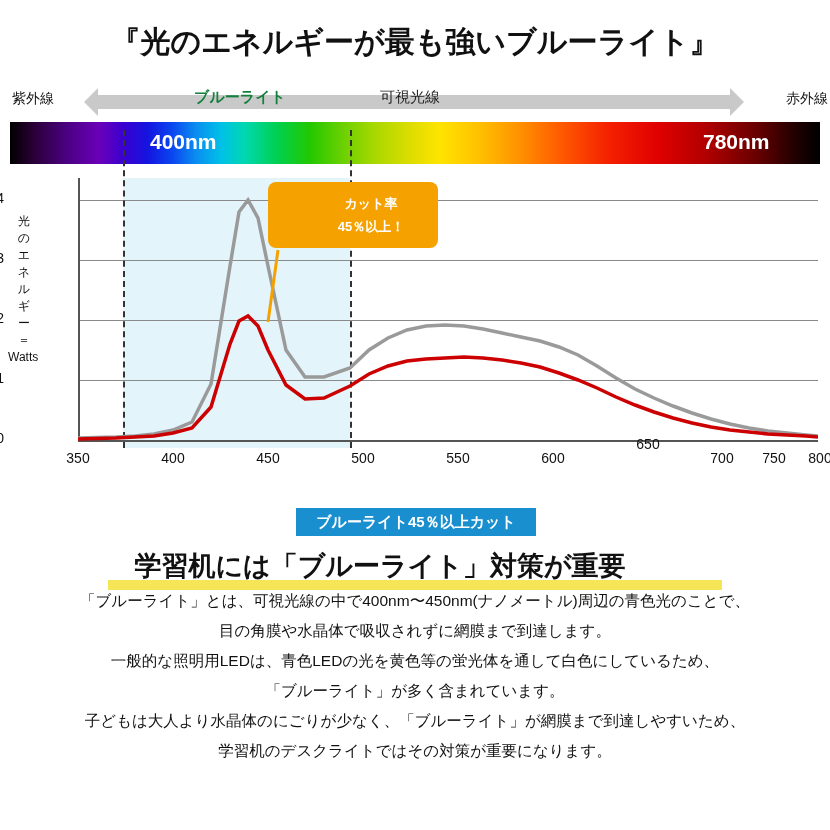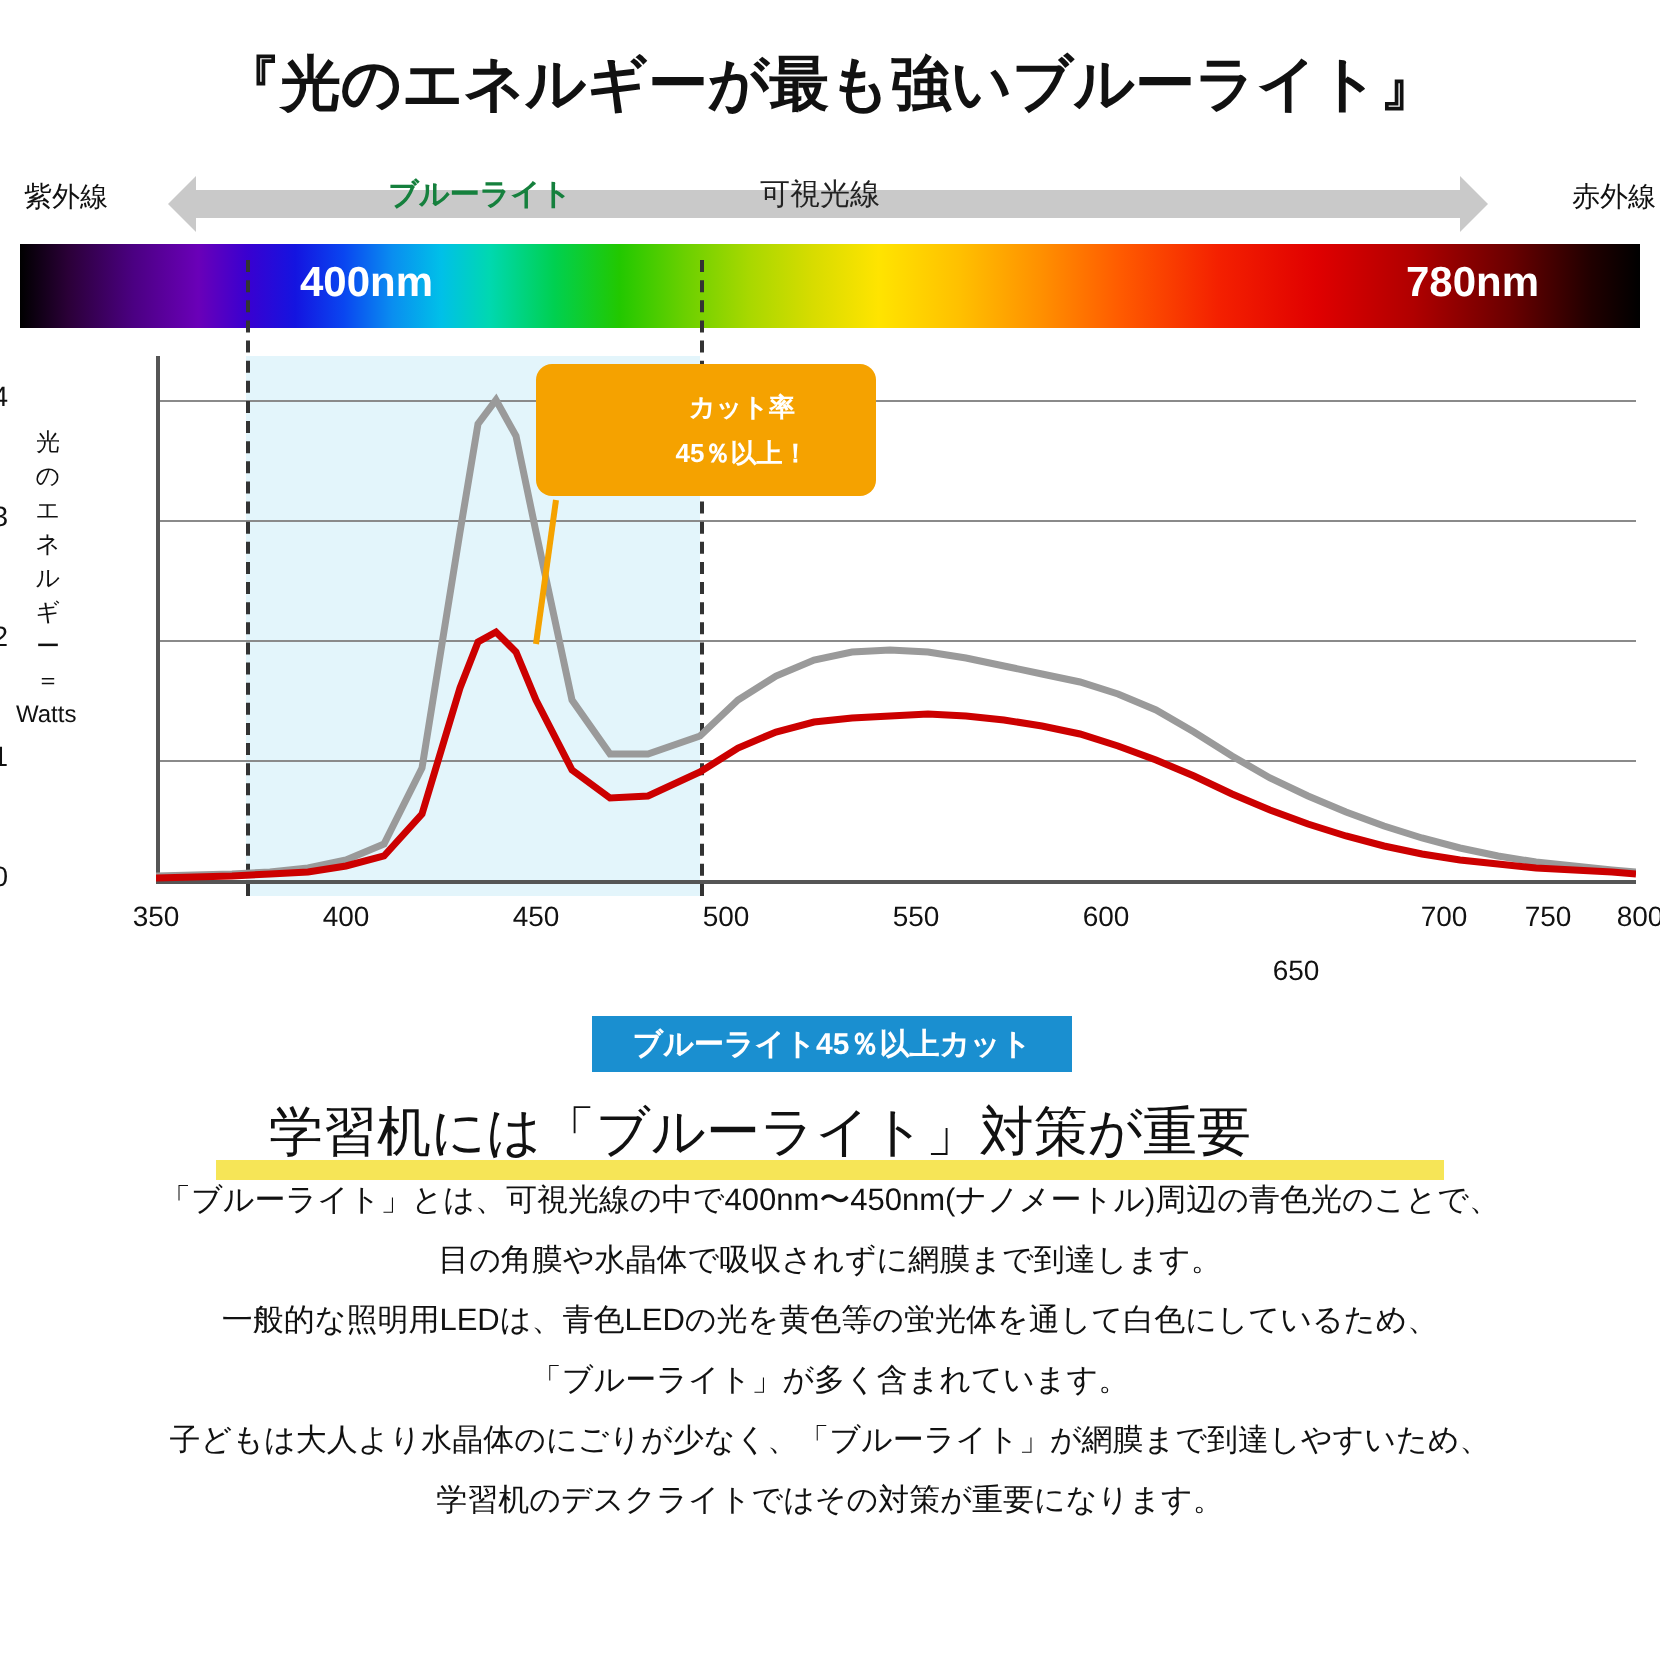--- a/index.html
+++ b/index.html
@@ -119,21 +119,21 @@
   
   .cut-bar{
     position:absolute;left:296px;top:508px;width:240px;height:28px;
     background:#1a8fd0;color:#fff;font-size:15px;font-weight:bold;
     display:flex;align-items:center;justify-content:center;
   }
 
   
   .sub-head{
     position:absolute;top:548px;left:0;width:760px;text-align:center;
-    font-size:27px;font-weight:normal;color:#111;
+    font-size:27px;font-weight:bold;color:#111;
   }
   .marker{
     position:absolute;left:108px;top:580px;width:614px;height:10px;
     background:#f5e03a;opacity:.85;z-index:-1;
   }
 
   
   .body-text{
     position:absolute;top:586px;left:18px;width:794px;
     text-align:center;font-size:15.5px;line-height:30px;color:#111;
@@ -194,21 +194,21 @@
   <div class="y-tick" style="top:310px;">0.02</div>
   <div class="y-tick" style="top:370px;">0.01</div>
   <div class="y-tick" style="top:430px;">0</div>
 
   <div class="x-tick" style="left:56px;top:450px;">350</div>
   <div class="x-tick" style="left:151px;top:450px;">400</div>
   <div class="x-tick" style="left:246px;top:450px;">450</div>
   <div class="x-tick" style="left:341px;top:450px;">500</div>
   <div class="x-tick" style="left:436px;top:450px;">550</div>
   <div class="x-tick" style="left:531px;top:450px;">600</div>
-  <div class="x-tick" style="left:626px;top:477px;">650</div>
+  <div class="x-tick" style="left:626px;top:436px;">650</div>
   <div class="x-tick" style="left:700px;top:450px;">700</div>
   <div class="x-tick" style="left:752px;top:450px;">750</div>
   <div class="x-tick" style="left:798px;top:450px;">800</div>
 
 
   <div class="callout">
     <span>カット率</span>
     <span>45％以上！</span>
   </div>
 

